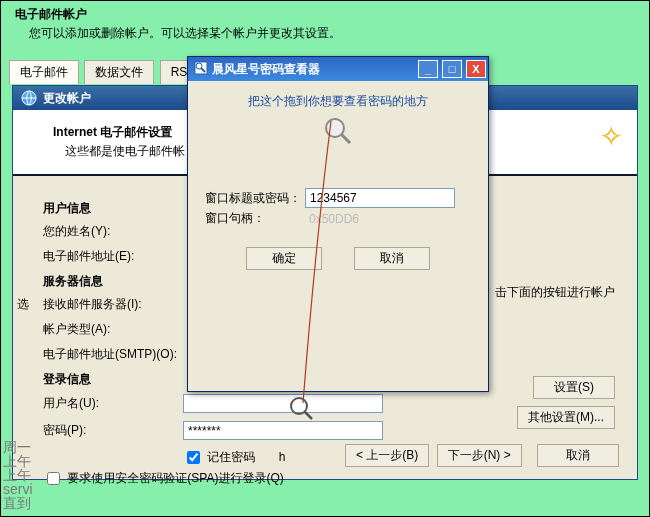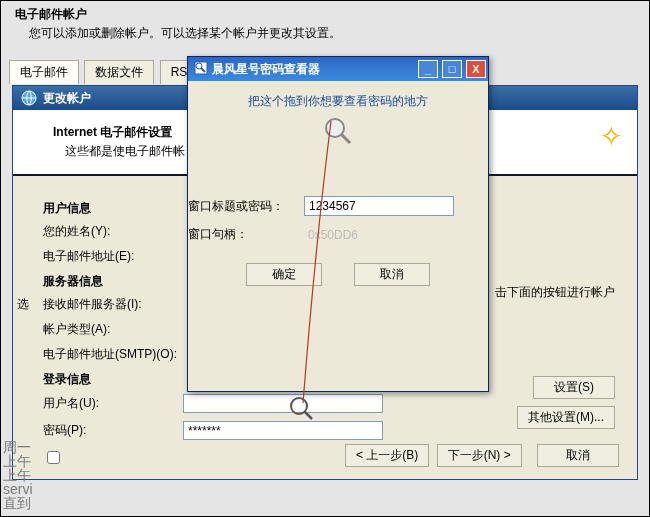--- a/index.html
+++ b/index.html
@@ -6,21 +6,21 @@
   body {
     margin: 0;
     font-family: "Microsoft YaHei", SimSun, Tahoma, sans-serif;
     font-size: 12px;
     background: #fff;
     width: 650px;
     height: 517px;
     overflow: hidden;
     position: relative;
   }
-  .bg-white { position:absolute; left:0; top:0; width:650px; height:517px; background:#e5e5e5; border:1px solid #000; }
+  .bg-white { position:absolute; left:0; top:0; width:650px; height:517px; background:#86efac; border:1px solid #000; }
 
   .top-section {
     position:absolute; left:8px; top:1px; width:630px;
     color:#000;
   }
   .top-section .title { font-weight:bold; margin:4px 0 2px 6px; }
   .top-section .desc { margin:0 0 6px 20px; }
 
   .tabstrip {
     position:absolute; left:8px; top:58px; width:630px; height:22px;
@@ -99,29 +99,29 @@
   .popup .tbar .spacer { flex:1; }
   .popup .tbar .winbtn {
     width:20px; height:18px; margin-left:2px; margin-right:2px;
     display:flex; align-items:center; justify-content:center; font-size:11px;
     font-family:Tahoma,sans-serif; font-weight:bold; cursor:default;
   }
   .popup .tbar .min { border:1px solid #fff; background:#4a86d6; color:#fff; }
   .popup .tbar .max { border:1px solid #fff; background:#4a86d6; color:#fff; }
   .popup .tbar .close { border:1px solid #fff; background:#e14d3a; color:#fff; }
 
-  .popup .content { padding:12px 0; }
+  .popup .content { padding:12px 17px; }
   .popup .instr { text-align:center; color:#184aa0; margin-bottom:6px; }
   .popup .mag {
     width:30px;height:30px; margin:0 auto 16px auto; display:block;
     position:relative;
   }
   .popup .mag svg { display:block; }
 
-  .popup .frow { display:flex; align-items:center; margin:10px 0;gap:16px; }
+  .popup .frow { display:flex; align-items:center; margin:2px 0; }
   .popup .frow .lbl { width:100px; text-align:left; }
   .popup .frow input {
     width:150px; height:20px; border:1px solid #7f9db9; padding:0 4px; font-size:12px;
   }
   .popup .frow .static { width:150px; padding-left:4px;}
   .popup .btnrow { text-align:center; margin-top:20px; }
   .popup .btnrow .btn { margin:0 14px; min-width:76px; }
 
   .watermark {
     position:absolute; left:200px; top:248px; font-size:30px; font-weight:900;
@@ -197,23 +197,31 @@
 
       <div class="section-head">登录信息</div>
       <div class="field-row">
         <span class="lbl">用户名(U):</span>
         <input type="text" style="">
       </div>
       <div class="field-row">
         <span class="lbl">密码(P):</span>
         <input type="text" value="*******" style="">
       </div>
+      <div class="chk" style="margin-left:140px;">
+        <label>
+          <input type="checkbox" checked="" style="">
+          <span>记住密码</span>
+        </label>
+        <span style="margin-left:20px;">h</span>
+      </div>
       <div class="chk">
         <label>
           <input type="checkbox" style="">
+          <span>要求使用安全密码验证(SPA)进行登录(Q)</span>
         </label>
       </div>
     </div>
 
     <div style="position:absolute;left:4px;top:210px;font-size:12px;">选</div>
 
     <div class="right-note">击下面的按钮进行帐户</div>
     <div class="right-note2">
       <span class="btn">设置(S)</span>
     </div>

